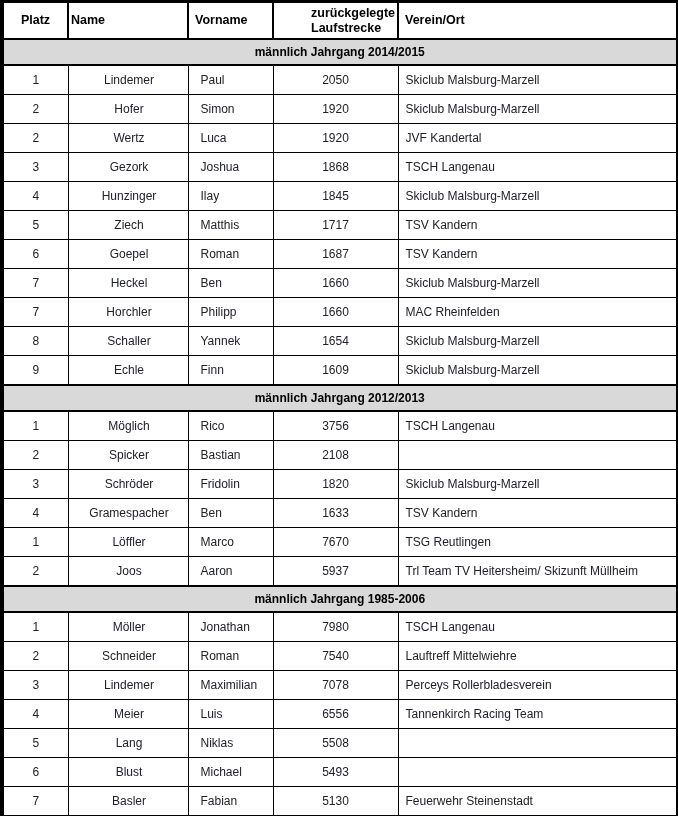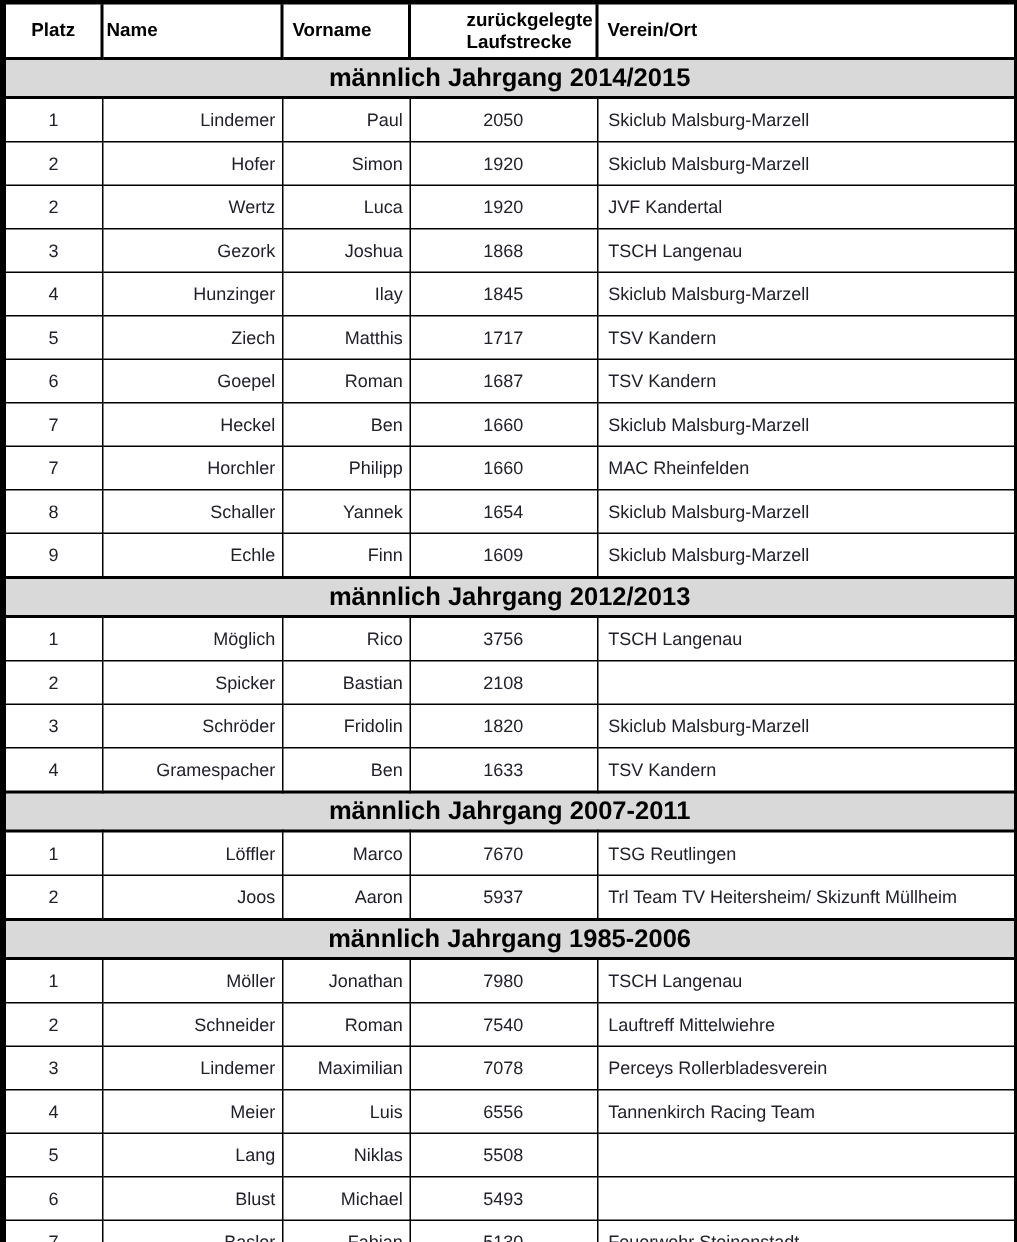--- a/index.html
+++ b/index.html
@@ -47,38 +47,38 @@
   thead th.h-verein  { text-align: left; padding-left: 6px; }
 
   tr.section-row td {
     background: #d9d9d9;
     border-top: 2px solid #000;
     border-bottom: 2px solid #000;
     border-left: 2px solid #000;
     border-right: 2px solid #000;
     text-align: center;
     font-weight: bold;
-    font-size: 17px;
+    font-size: 12px;
     color: #000;
     height: 22px;
     padding: 1px 2px;
   }
   tr.data-row td {
     border: 1px solid #000;
     height: 26px;
     font-size: 12px;
     color: #21212b;
     padding: 1px 4px;
     vertical-align: middle;
     white-space: nowrap;
     overflow: hidden;
   }
   tr.data-row td.c-platz   { text-align: center; }
-  tr.data-row td.c-name    { text-align: right; padding-left: 6px; }
-  tr.data-row td.c-vorname { text-align: right; padding-left: 1px; }
+  tr.data-row td.c-name    { text-align: center; padding-left: 6px; }
+  tr.data-row td.c-vorname { text-align: left; padding-left: 12px; }
   tr.data-row td.c-strecke { text-align: center; }
   tr.data-row td.c-verein  { text-align: left; padding-left: 7px; }
 </style>
 </head>
 <body>
 
 <div class="sheet">
   <table class="results">
     <colgroup>
       <col class="c0">
@@ -201,23 +201,20 @@
           <td class="c-strecke">1820</td>
           <td class="c-verein">Skiclub Malsburg-Marzell</td>
         </tr>
         <tr class="data-row">
           <td class="c-platz">4</td>
           <td class="c-name">Gramespacher</td>
           <td class="c-vorname">Ben</td>
           <td class="c-strecke">1633</td>
           <td class="c-verein">TSV Kandern</td>
         </tr>
-        <tr class="section-row">
-          <td colspan="5">männlich Jahrgang 2007-2011</td>
-        </tr>
         <tr class="data-row">
           <td class="c-platz">1</td>
           <td class="c-name">Löffler</td>
           <td class="c-vorname">Marco</td>
           <td class="c-strecke">7670</td>
           <td class="c-verein">TSG Reutlingen</td>
         </tr>
         <tr class="data-row">
           <td class="c-platz">2</td>
           <td class="c-name">Joos</td>

